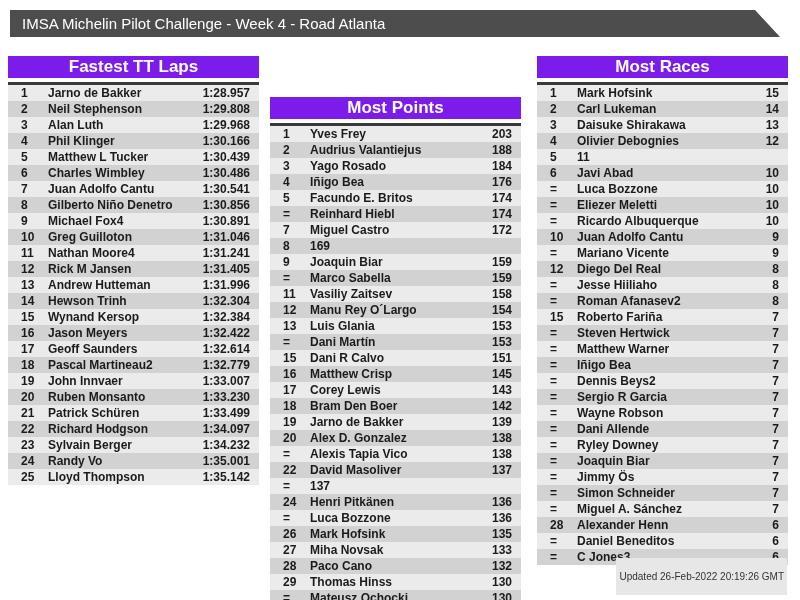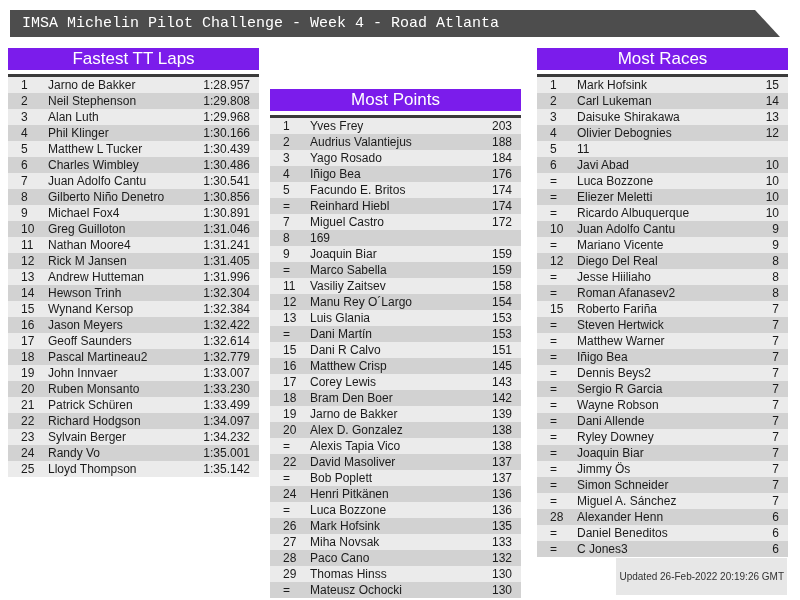--- a/index.html
+++ b/index.html
@@ -15,26 +15,26 @@
     left: 10px; top: 10px;
     width: 770px; height: 27px;
     background: var(--banner-bg, #4d4d4d);
     clip-path: polygon(0 0, 745px 0, 770px 27px, 0 27px);
     color: #ffffff;
     font-size: 15px;
     line-height: 27px;
     padding-left: 12px;
     box-sizing: border-box;
     white-space: nowrap;
-    font-family: Liberation Mono, monospace;
   }
   .ltable {
     position: absolute;
-    top: 48px;
+    top: 56px;
     width: 251px;
+    font-weight: bold;
   }
   .pos0 { left: 8px; }
   .pos1 { left: 270px; margin-top: 41px; }
   .pos2 { left: 537px; }
   .thead {
     height: 22px;
     background: var(--header-bg, #7b1ceb);
     color: #ffffff;
     text-align: center;
     font-size: 17px;
@@ -325,21 +325,20 @@
         <span class="name">Alexis Tapia Vico</span>
         <span class="value">138</span>
       </div>
       <div class="row alt">
         <span class="rank">22</span>
         <span class="name">David Masoliver</span>
         <span class="value">137</span>
       </div>
       <div class="row">
         <span class="rank">=</span>
-        <span class="name">Bob Poplett</span>
         <span class="value">137</span>
       </div>
       <div class="row alt">
         <span class="rank">24</span>
         <span class="name">Henri Pitkänen</span>
         <span class="value">136</span>
       </div>
       <div class="row">
         <span class="rank">=</span>
         <span class="name">Luca Bozzone</span>

